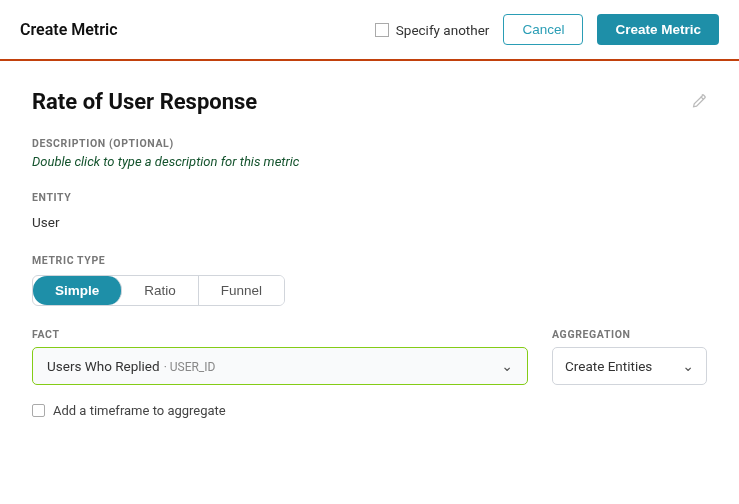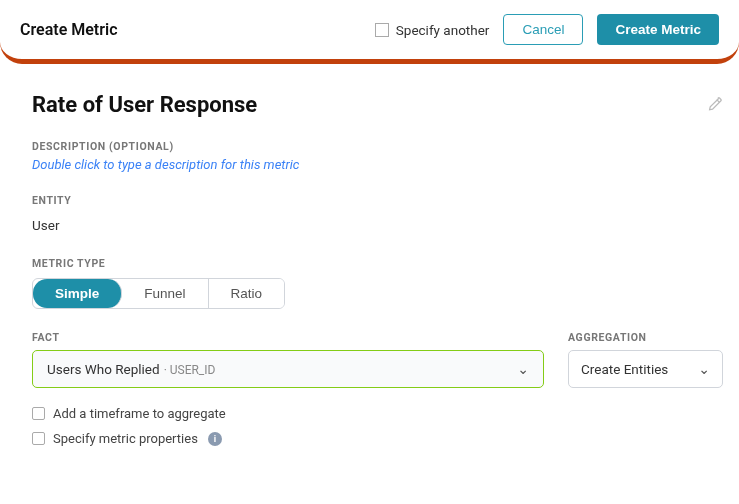--- a/index.html
+++ b/index.html
@@ -10,22 +10,21 @@
       width: 739px;
       min-height: 504px;
     }
 
     
     .header {
       display: flex;
       align-items: center;
       justify-content: space-between;
       padding: 14px 20px;
-      border-bottom: 5px solid #c2410c;
-      border-radius: 22px;
+      border-bottom: 2px solid #c2410c;
     }
     .header-title {
       font-size: 16px;
       font-weight: 600;
       color: #111;
     }
     .header-actions {
       display: flex;
       align-items: center;
       gap: 14px;
@@ -63,21 +62,21 @@
       border: none;
       padding: 8px 18px;
       border-radius: 4px;
       font-size: 13.5px;
       font-weight: 600;
       cursor: pointer;
     }
 
     
     .main {
-      padding: 28px 16px 24px 32px;
+      padding: 28px 32px 24px 32px;
     }
 
     
     .metric-title-row {
       display: flex;
       align-items: flex-start;
       justify-content: space-between;
       margin-bottom: 22px;
     }
     .metric-title {
@@ -101,21 +100,21 @@
       text-transform: uppercase;
       margin-bottom: 4px;
     }
 
     
     .description-section {
       margin-bottom: 22px;
     }
     .description-placeholder {
       font-style: italic;
-      color: #3b82f6;
+      color: #14532d;
       font-size: 13px;
       margin-top: 3px;
     }
 
     
     .entity-section {
       margin-bottom: 20px;
     }
     .entity-value {
       font-size: 13.5px;
@@ -280,22 +279,22 @@
 
   <div class="entity-section">
     <div class="section-label">ENTITY</div>
     <div class="entity-value">User</div>
   </div>
 
   <div class="metric-type-section">
     <div class="section-label">METRIC TYPE</div>
     <div class="metric-type-buttons">
       <button class="metric-type-btn active">Simple</button>
+      <button class="metric-type-btn">Ratio</button>
       <button class="metric-type-btn">Funnel</button>
-      <button class="metric-type-btn">Ratio</button>
     </div>
   </div>
 
   <div class="fact-agg-row">
     <div class="fact-section">
       <div class="section-label">FACT</div>
       <div class="fact-select">
         <span class="fact-select-text">
           <span>Users Who Replied</span><span class="fact-id">· USER_ID</span>
         </span>
@@ -308,19 +307,14 @@
         <span class="agg-select-text">Create Entities</span>
         <span class="chevron-icon">⌄</span>
       </div>
     </div>
   </div>
 
   <div class="checkbox-row">
     <div class="checkbox-box"></div>
     <span class="checkbox-label">Add a timeframe to aggregate</span>
   </div>
-  <div class="checkbox-row">
-    <div class="checkbox-box"></div>
-    <span class="checkbox-label">Specify metric properties</span>
-    <span class="info-icon">i</span>
-  </div>
 
 </div>
 
 </body></html>

